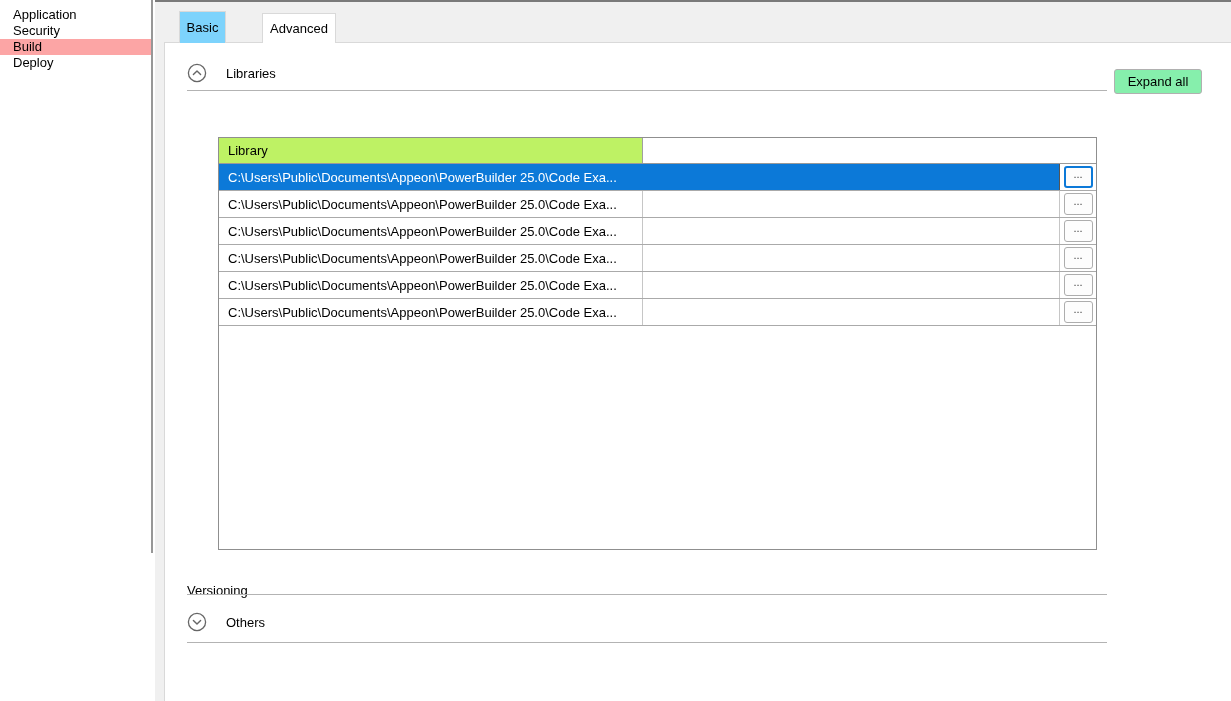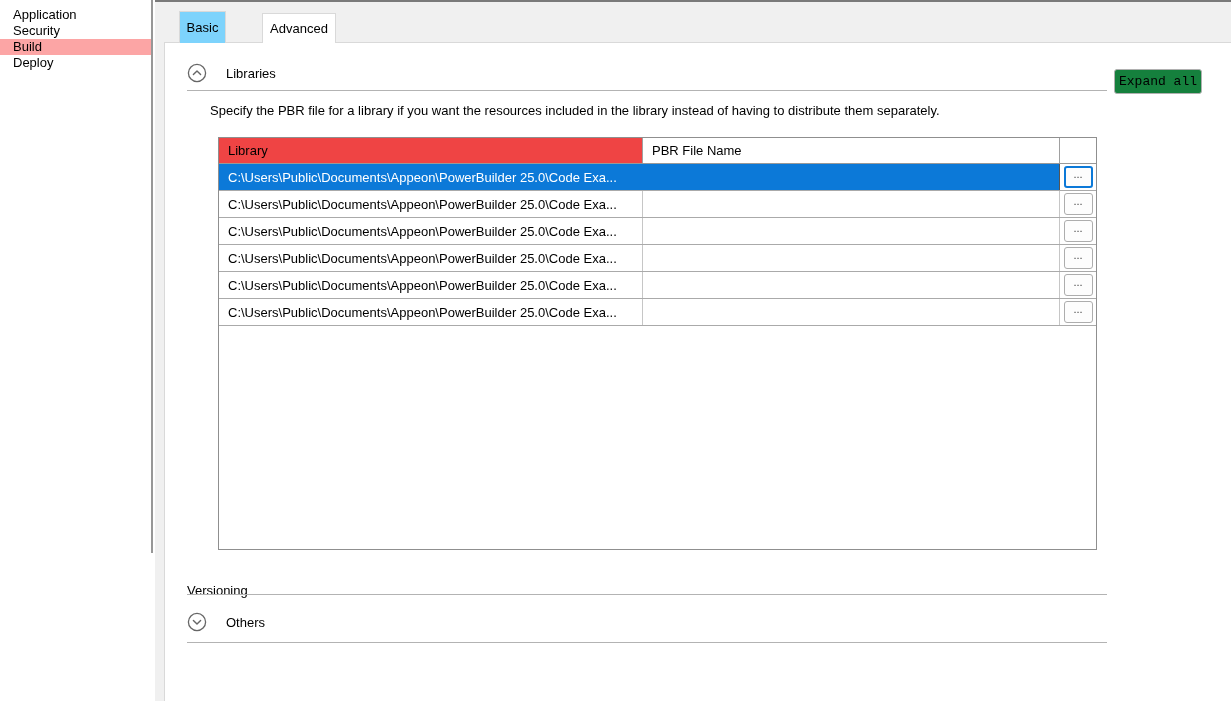--- a/index.html
+++ b/index.html
@@ -45,37 +45,37 @@
   }
 
   
   .section-header { position:absolute; height:20px; display:flex; align-items:center; gap:19px; cursor:default; }
   .section-title { font-size:13px; }
   .chev { width:20px; height:20px; display:block; }
   .divider { position:absolute; height:1px; background:#b3b3b3; }
 
   .expand-all {
     position:absolute; left:949px; top:26px; width:88px; height:25px;
-    background:#15803d; border:1px solid #b0b0b0; border-radius:3px;
-    font-size:13px; font-family:Liberation Mono, monospace; cursor:default; color:#000; padding:0;
+    background:#86efac; border:1px solid #b0b0b0; border-radius:3px;
+    font-size:13px; font-family:Liberation Sans, sans-serif; cursor:default; color:#000; padding:0;
   }
 
   .desc { position:absolute; left:45px; top:60px; font-size:13px; white-space:nowrap; }
 
   
   .grid {
     position:absolute; left:53px; top:94px; width:879px; height:413px;
     background:#ffffff; border:1px solid #8f8f8f;
   }
   .grid-header { display:flex; height:26px; border-bottom:1px solid #999; }
   .grid-header .cell { font-size:13px; display:flex; align-items:center; }
   .col-lib { width:424px; padding-left:9px; }
   .col-pbr { width:417px; padding-left:9px; }
   .col-btn { width:36px; justify-content:center; padding:0; }
-  .header-lib { background:#ef4444;text-align:center; }
+  .header-lib { background:#bef264;text-align:center; }
   .grid-header .col-lib, .grid-header .col-pbr { border-right:1px solid #a0a0a0; }
 
   .grid-row { display:flex; height:27px; border-bottom:1px solid #aaaaaa; background:#fff; }
   .grid-row .cell { font-size:13px; display:flex; align-items:center; white-space:nowrap; overflow:hidden; }
   .grid-row .col-lib, .grid-row .col-pbr { border-right:1px solid #c6c6c6; }
   .grid-row.selected { background:#0c79d8; }
   .grid-row.selected .cell { color:#ffffff; }
   .grid-row.selected .col-lib, .grid-row.selected .col-pbr { border-right-color:transparent; }
   .grid-row.selected .col-pbr { border-right:1px solid #555; }
   .grid-row .col-btn { background:#ffffff; }
@@ -110,26 +110,24 @@
 
     <div class="section-header" style="left:22px; top:20px;">
       <svg class="chev" viewBox="0 0 20 20">
         <circle cx="10" cy="10" r="8.6" fill="none" stroke="#666" stroke-width="1.3"></circle>
         <polyline points="6.4,11.6 10,8 13.6,11.6" fill="none" stroke="#666" stroke-width="1.4" stroke-linecap="round" stroke-linejoin="round"></polyline>
       </svg>
       <span class="section-title">Libraries</span>
     </div>
     <div class="divider" style="left:22px; top:47px; width:920px;"></div>
 
-    <div class="desc">Specify the PBR file for a library if you want the resources included in the library instead of having to distribute them separately.</div>
 
     <div class="grid">
       <div class="grid-header">
         <div class="cell col-lib header-lib">Library</div>
-        <div class="cell col-pbr">PBR File Name</div>
         <div class="cell col-btn"></div>
       </div>
       <div id="grid-body">
           <div class="grid-row selected">
             <div class="cell col-lib">C:\Users\Public\Documents\Appeon\PowerBuilder 25.0\Code Exa...</div>
             <div class="cell col-pbr"></div>
             <div class="cell col-btn">
               <button class="browse-btn">...</button>
             </div>
           </div>

